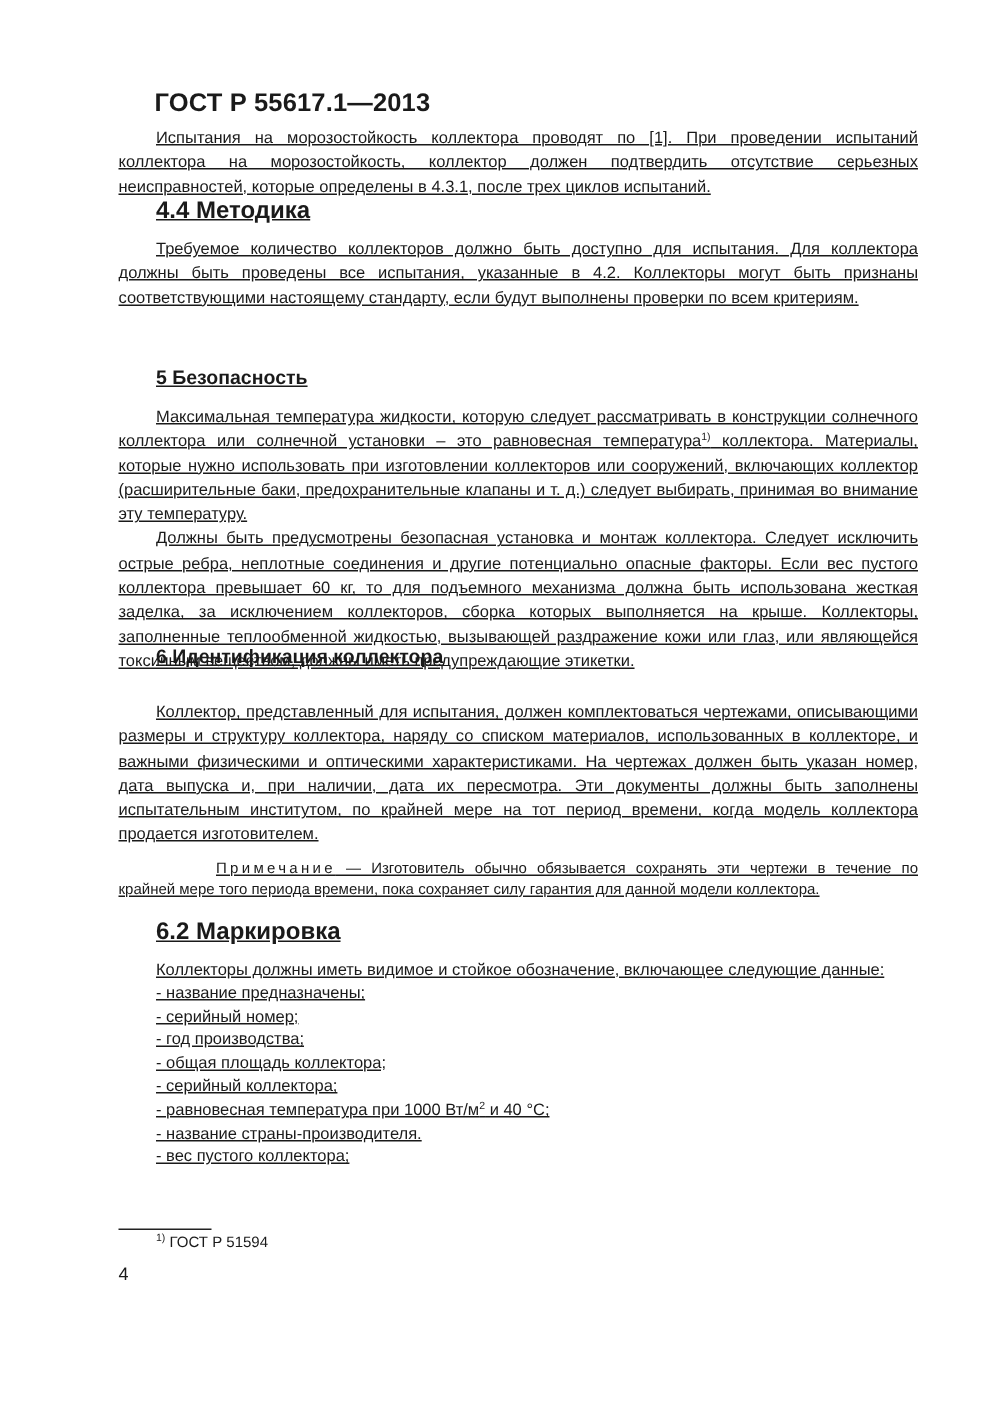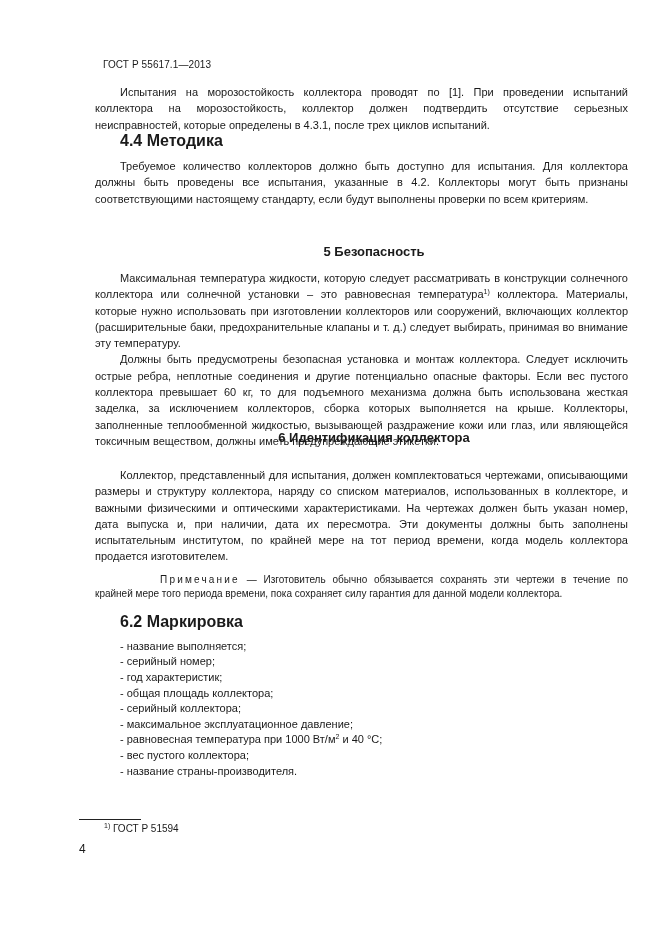--- a/index.html
+++ b/index.html
@@ -1,28 +1,28 @@
 <!DOCTYPE html>
 <html><head>
 <meta charset="utf-8">
 <style>
   html, body { margin: 0; padding: 0; background: #ffffff; }
   body { width: 661px; height: 936px; position: relative; overflow: hidden;
          font-family: "Liberation Sans", sans-serif; color: #1a1a1a; }
   .page { position: absolute; left: 79px; top: 0; width: 533px; }
-  .header { position: absolute; top: 59px; left: 0; font-weight: normal; font-size: 10px; letter-spacing: 0.1px; padding-left: 24px; }
+  .header { position: absolute; top: 59px; left: 0; font-weight: bold; font-size: 17px; letter-spacing: 0.1px; padding-left: 24px; }
   .p { font-size: 11px; line-height: 16.3px; text-align: justify; text-indent: 25px; margin: 0; }
-  .h1 { font-size: 13px; font-weight: bold; margin: 0; padding-left: 25px; line-height: 16px; text-align: center; }
+  .h1 { font-size: 13px; font-weight: bold; margin: 0; padding-left: 25px; line-height: 16px; }
   .h2 { font-size: 16px; font-weight: bold; margin: 0; padding-left: 25px; line-height: 16px; }
   .note { font-size: 10px; line-height: 14px; text-align: justify; text-indent: 25px; margin: 0; }
   .spaced { letter-spacing: 2.2px; padding-left: 40px; }
   .list { font-size: 11px; line-height: 15.6px; margin: 0; padding: 0; list-style: none; }
   .list li { padding-left: 25px; }
   sup { font-size: 7px; line-height: 0; vertical-align: 4px; }
-  .block { position: absolute; left: 16px; width: 533px; }
+  .block { position: absolute; left: 0; width: 533px; text-decoration: underline; }
   .fn-rule { position: absolute; left: 79px; top: 819px; width: 62px; border-top: 1px solid #222; }
   .fn { position: absolute; left: 104px; top: 823px; font-size: 10px; }
   .pagenum { position: absolute; left: 79px; top: 842px; font-size: 12px; }
 </style>
 </head>
 <body>
 
 <div class="page">
 
   <div class="header">ГОСТ Р 55617.1—2013</div>
@@ -47,29 +47,29 @@
   <div class="block" style="top:430px;">
     <p class="h1">6 Идентификация коллектора</p>
     <div style="height:12px"></div>
     <div style="height:9px"></div>
     <p class="p">Коллектор, представленный для испытания, должен комплектоваться чертежами, описывающими размеры и структуру коллектора, наряду со списком материалов, использованных в коллекторе, и важными физическими и оптическими характеристиками. На чертежах должен быть указан номер, дата выпуска и, при наличии, дата их пересмотра. Эти документы должны быть заполнены испытательным институтом, по крайней мере на тот период времени, когда модель коллектора продается изготовителем.</p>
     <div style="height:8px"></div>
     <p class="note"><span class="spaced">Примечание</span><span> — Изготовитель обычно обязывается сохранять эти чертежи в течение по крайней мере того периода времени, пока сохраняет силу гарантия для данной модели коллектора.</span></p>
     <div style="height:13px"></div>
     <p class="h2">6.2 Маркировка</p>
     <div style="height:9px"></div>
+    <p class="p">Коллекторы должны иметь видимое и стойкое обозначение, включающее следующие данные:</p>
     <ul class="list">
-      <li>- название выполняется;</li>
+      <li>- название предназначены;</li>
       <li>- серийный номер;</li>
-      <li>- год характеристик;</li>
+      <li>- год производства;</li>
       <li>- общая площадь коллектора;</li>
       <li>- серийный коллектора;</li>
-      <li>- максимальное эксплуатационное давление;</li>
       <li><span>- равновесная температура при 1000 Вт/м</span><sup>2</sup><span> и 40 °С;</span></li>
+      <li>- название страны-производителя.</li>
       <li>- вес пустого коллектора;</li>
-      <li>- название страны-производителя.</li>
     </ul>
   </div>
 </div>
 
 <div class="fn-rule"></div>
 <div class="fn"><sup>1)</sup><span> ГОСТ Р 51594</span></div>
 <div class="pagenum">4</div>
 
 </body></html>

